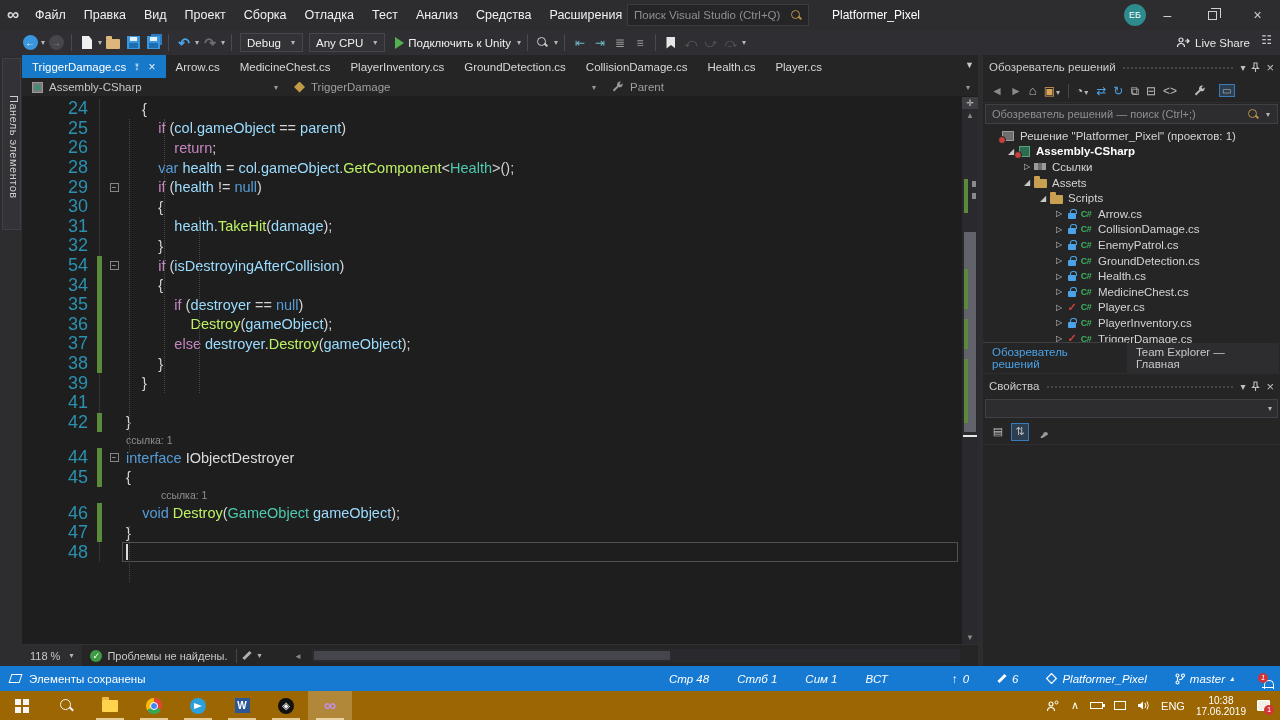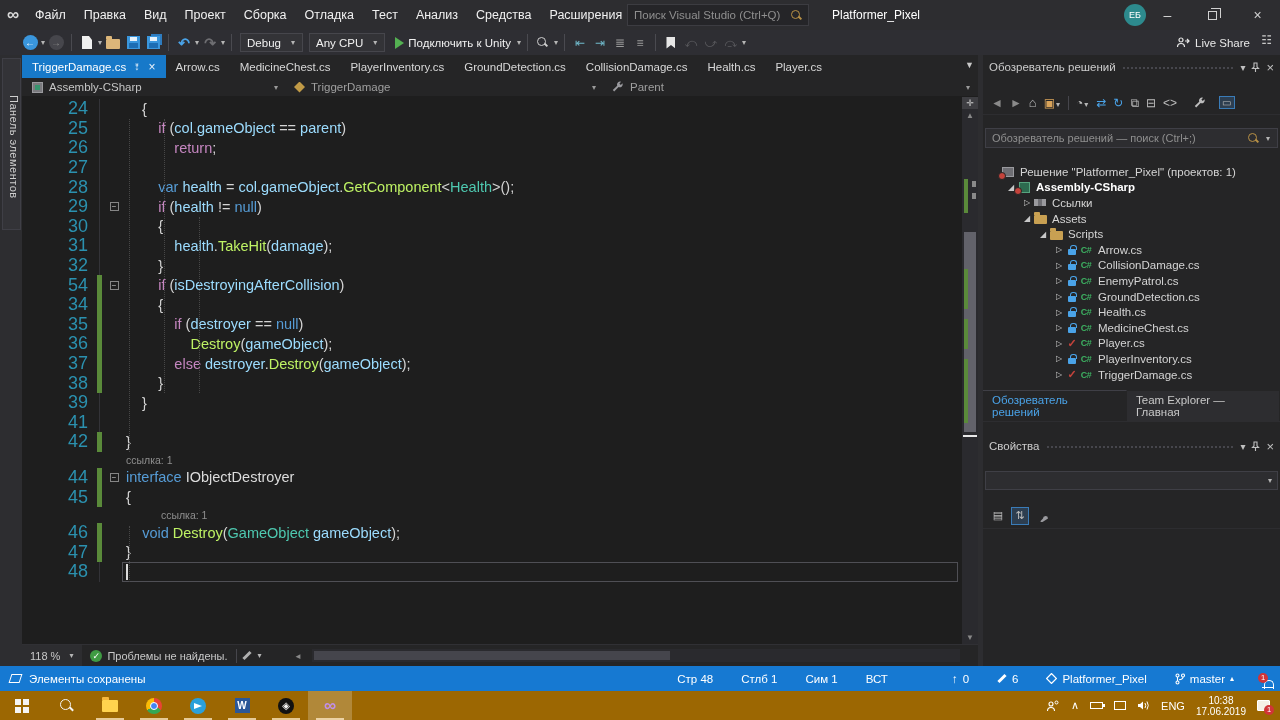--- a/index.html
+++ b/index.html
@@ -103,21 +103,21 @@
   #zoom-box{display:flex;align-items:center;gap:8px;padding:0 8px;height:100%;background:#2d2d30;}
   .okcirc{width:12px;height:12px;border-radius:50%;background:#3f9b43;color:#fff;font-size:9px;line-height:12px;text-align:center;display:inline-block;}
   #health-ind{display:flex;align-items:center;gap:5px;padding:0 8px;}
   .pencil{width:10px;height:3px;background:#b0b0b0;transform:rotate(-45deg);display:inline-block;}
   #hscroll{position:absolute;left:290px;right:18px;top:4px;height:13px;background:#2a2a2e;}
   #hthumb{position:absolute;left:2px;top:2px;height:9px;width:55%;background:#45454c;}
   #hleft{position:absolute;left:272px;top:7px;color:#888;font-size:8px;}
 
   
   #splitter{width:5px;background:#2d2d30;}
-  #right-panel{width:297px;background:#252526;display:flex;flex-direction:column;font-size:11.5px;color:#d0d0d0;gap:12px;}
+  #right-panel{width:297px;background:#252526;display:flex;flex-direction:column;font-size:11.5px;color:#d0d0d0;}
   .panel-head{height:24px;display:flex;align-items:center;padding:0 6px;color:#cccccc;gap:6px;background:#252526;}
   .panel-head .grip{flex:1;height:5px;background-image:radial-gradient(#46464c 1px,transparent 1px);background-size:4px 4px;margin-top:3px;}
   .panel-head .hbtn{color:#c0c0c0;font-size:10px;}
   #se-toolbar{height:24px;display:flex;align-items:center;gap:7px;padding:0 8px;color:#bdbdbd;border-bottom:1px solid #2d2d30;font-size:12px;}
   #se-toolbar .blue{color:#4aa3e8;}
   #se-toolbar .sep{width:1px;height:14px;background:#46464c;}
   #se-toolbar .pressed{border:1px solid #3a7cb8;background:#2d3e50;padding:0 2px;font-size:10px;}
   #se-search{height:20px;margin:1px 2px;background:#2d2d30;border:1px solid #3f3f46;display:flex;align-items:center;padding:0 6px;color:#8f8f8f;font-size:11px;gap:6px;}
   #se-search .ph{flex:1;}
   #se-tree{padding-top:3px;}
@@ -142,21 +142,21 @@
   #props-combo{height:19px;margin:1px 2px;background:#2d2d30;border:1px solid #3f3f46;display:flex;align-items:center;justify-content:flex-end;padding:0 4px;color:#9a9a9a;}
   #props-toolbar{height:26px;display:flex;align-items:center;gap:4px;padding:0 6px;border-bottom:1px solid #2d2d30;}
   .pt-ic{width:18px;height:18px;display:flex;align-items:center;justify-content:center;color:#bdbdbd;font-size:11px;}
   .pt-ic.pressed{border:1px solid #3a7cb8;background:#2d3e50;}
   #props-body{flex:1;background:#252526;}
 
   
   #statusbar{position:absolute;top:666px;left:0;width:1280px;height:25px;background:#1679d2;color:#ffffff;font-size:11.5px;display:flex;align-items:center;}
   .sb-item{display:flex;align-items:center;gap:5px;}
   .para-ic{width:11px;height:9px;border:1.5px solid #fff;transform:skewX(-18deg);margin:0 8px 0 10px;}
-  #sb-right{position:absolute;right:0;top:0;height:25px;display:flex;align-items:center;gap:0;}
+  #sb-right{position:absolute;right:0;top:0;height:25px;display:flex;align-items:center;gap:0;font-style:italic;}
   #sb-right .seg{padding:0 14px;}
   .bell{position:relative;width:12px;height:12px;}
   .bell::before{content:"";position:absolute;left:2px;top:1px;width:8px;height:8px;border-radius:5px 5px 0 0;border:1.5px solid #fff;border-bottom:none;}
   .bell::after{content:"";position:absolute;left:0;top:8px;width:12px;height:1.5px;background:#fff;}
   .badge{position:absolute;right:-6px;bottom:-4px;width:10px;height:10px;border-radius:50%;background:#d13438;color:#fff;font-size:7.5px;line-height:10px;text-align:center;}
 
   
   #taskbar{position:absolute;top:691px;left:0;width:1280px;height:29px;background:#9c6702;display:flex;align-items:center;}
   .tb-app{width:44px;height:29px;display:flex;align-items:center;justify-content:center;position:relative;}
   .tb-app.running::after{content:"";position:absolute;left:8px;right:8px;bottom:0;height:2.5px;background:rgba(255,235,200,.75);}
@@ -348,21 +348,20 @@
           <span style="color:#9f9f9f">Parent</span>
           <span class="bc-caret" style="margin-left:auto;margin-right:8px">▾</span>
         </div>
       </div>
 
       <div id="code-wrap">
         <div id="code-lines">
             <div class="code-row"><span class="g-bp"></span><span class="g-num">24</span><span class="g-bar"></span><span class="g-fold"></span><span class="g-txt"><span class="tk-p">    {</span></span></div>
             <div class="code-row"><span class="g-bp"></span><span class="g-num">25</span><span class="g-bar"></span><span class="g-fold"></span><span class="g-txt"><span class="tk-p">        </span><span class="tk-c">if</span><span class="tk-p"> (</span><span class="tk-i">col</span><span class="tk-p">.</span><span class="tk-i">gameObject</span><span class="tk-p"> == </span><span class="tk-i">parent</span><span class="tk-p">)</span></span></div>
             <div class="code-row"><span class="g-bp"></span><span class="g-num">26</span><span class="g-bar"></span><span class="g-fold"></span><span class="g-txt"><span class="tk-p">            </span><span class="tk-c">return</span><span class="tk-p">;</span></span></div>
-            <div class="code-row"><span class="g-bp"></span><span class="g-num">27</span><span class="g-bar"></span><span class="g-fold"></span><span class="g-txt"></span></div>
             <div class="code-row"><span class="g-bp"></span><span class="g-num">28</span><span class="g-bar"></span><span class="g-fold"></span><span class="g-txt"><span class="tk-p">        </span><span class="tk-k">var</span><span class="tk-p"> </span><span class="tk-i">health</span><span class="tk-p"> = </span><span class="tk-i">col</span><span class="tk-p">.</span><span class="tk-i">gameObject</span><span class="tk-p">.</span><span class="tk-m">GetComponent</span><span class="tk-p">&lt;</span><span class="tk-t">Health</span><span class="tk-p">&gt;();</span></span></div>
             <div class="code-row"><span class="g-bp"></span><span class="g-num">29</span><span class="g-bar"></span><span class="g-fold"><span class="fold-box">−</span></span><span class="g-txt"><span class="tk-p">        </span><span class="tk-c">if</span><span class="tk-p"> (</span><span class="tk-i">health</span><span class="tk-p"> != </span><span class="tk-k">null</span><span class="tk-p">)</span></span></div>
             <div class="code-row"><span class="g-bp"></span><span class="g-num">30</span><span class="g-bar"></span><span class="g-fold"></span><span class="g-txt"><span class="tk-p">        {</span></span></div>
             <div class="code-row"><span class="g-bp"></span><span class="g-num">31</span><span class="g-bar"></span><span class="g-fold"></span><span class="g-txt"><span class="tk-p">            </span><span class="tk-i">health</span><span class="tk-p">.</span><span class="tk-m">TakeHit</span><span class="tk-p">(</span><span class="tk-i">damage</span><span class="tk-p">);</span></span></div>
             <div class="code-row"><span class="g-bp"></span><span class="g-num">32</span><span class="g-bar"></span><span class="g-fold"></span><span class="g-txt"><span class="tk-p">        }</span></span></div>
             <div class="code-row"><span class="g-bp"></span><span class="g-num">54</span><span class="g-bar green"></span><span class="g-fold"><span class="fold-box">−</span></span><span class="g-txt"><span class="tk-p">        </span><span class="tk-c">if</span><span class="tk-p"> (</span><span class="tk-i">isDestroyingAfterCollision</span><span class="tk-p">)</span></span></div>
             <div class="code-row"><span class="g-bp"></span><span class="g-num">34</span><span class="g-bar green"></span><span class="g-fold"></span><span class="g-txt"><span class="tk-p">        {</span></span></div>
             <div class="code-row"><span class="g-bp"></span><span class="g-num">35</span><span class="g-bar green"></span><span class="g-fold"></span><span class="g-txt"><span class="tk-p">            </span><span class="tk-c">if</span><span class="tk-p"> (</span><span class="tk-i">destroyer</span><span class="tk-p"> == </span><span class="tk-k">null</span><span class="tk-p">)</span></span></div>
             <div class="code-row"><span class="g-bp"></span><span class="g-num">36</span><span class="g-bar green"></span><span class="g-fold"></span><span class="g-txt"><span class="tk-p">                </span><span class="tk-m">Destroy</span><span class="tk-p">(</span><span class="tk-i">gameObject</span><span class="tk-p">);</span></span></div>
             <div class="code-row"><span class="g-bp"></span><span class="g-num">37</span><span class="g-bar green"></span><span class="g-fold"></span><span class="g-txt"><span class="tk-p">            </span><span class="tk-c">else</span><span class="tk-p"> </span><span class="tk-i">destroyer</span><span class="tk-p">.</span><span class="tk-m">Destroy</span><span class="tk-p">(</span><span class="tk-i">gameObject</span><span class="tk-p">);</span></span></div>

